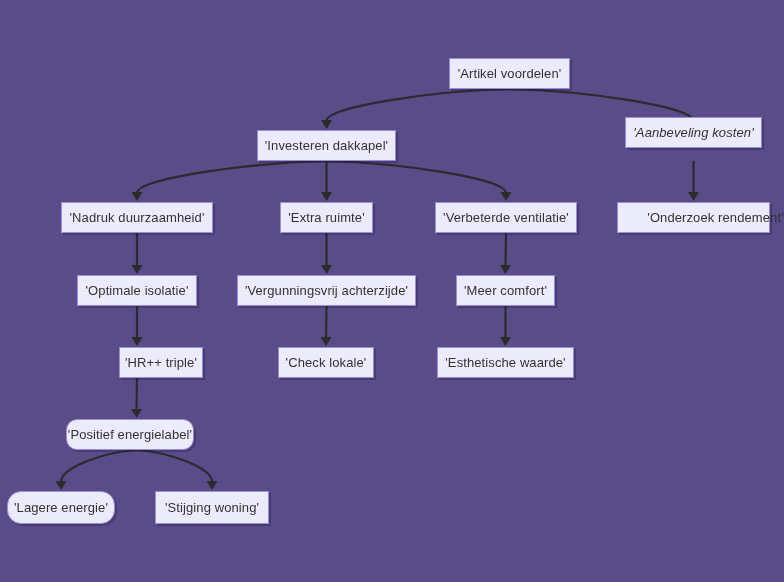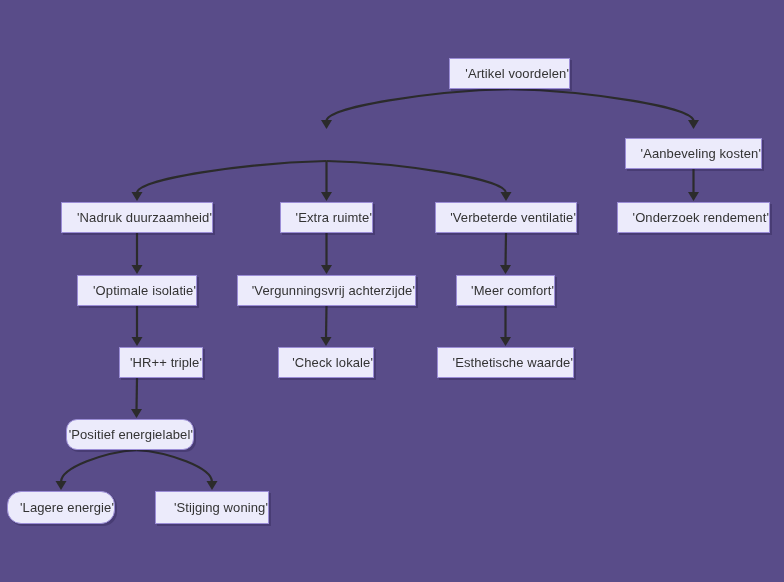--- a/index.html
+++ b/index.html
@@ -29,21 +29,21 @@
   .node {
     position: absolute;
     box-sizing: border-box;
     background: #ecebfb;
     border: 1px solid #9b8dd6;
     color: #333333;
     font-size: 13px;
     line-height: 1;
     display: flex;
     align-items: center;
-    justify-content: flex-end;
+    justify-content: center;
     white-space: nowrap;
     box-shadow: 2px 2px 0 rgba(30, 20, 60, 0.28);
     letter-spacing: 0.1px;
   }
 </style>
 </head>
 <body>
 
 <div id="canvas">
   <svg id="edge-layer" viewBox="0 0 784 582" width="784" height="582">
@@ -104,21 +104,24 @@
         <path d="M 55.5 481 L 66.5 481 L 61 490 Z" fill="#2b2b2b"></path>
       </g>
       <g>
         <path d="M 136.5 450 C 168.21 452, 212 467.6, 212 482" fill="none" stroke="#2b2b2b" stroke-width="2.2" stroke-linecap="butt"></path>
         <path d="M 206.5 481 L 217.5 481 L 212 490 Z" fill="#2b2b2b"></path>
       </g>
     </svg>
 <div class="node" style="left: 449px; top: 58px; width: 121px; height: 31px;">
       <span>'Artikel voordelen'</span>
     </div>
-    <div class="node" style="left: 625px; top: 138px; width: 137px; height: 31px;">
+    <div class="node" style="left: 257px; top: 130px; width: 139px; height: 31px;">
+      <span>'Investeren dakkapel'</span>
+    </div>
+    <div class="node" style="left: 625px; top: 117px; width: 137px; height: 31px; font-style: italic;">
       <span>'Aanbeveling kosten'</span>
     </div>
     <div class="node" style="left: 61px; top: 202px; width: 152px; height: 31px;">
       <span>'Nadruk duurzaamheid'</span>
     </div>
     <div class="node" style="left: 280px; top: 202px; width: 93px; height: 31px;">
       <span>'Extra ruimte'</span>
     </div>
     <div class="node" style="left: 435px; top: 202px; width: 142px; height: 31px;">
       <span>'Verbeterde ventilatie'</span>

